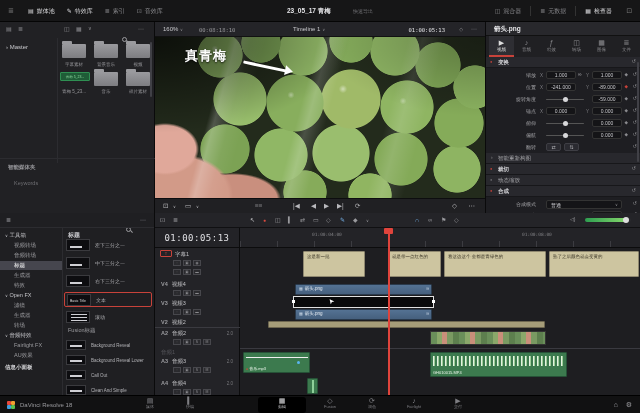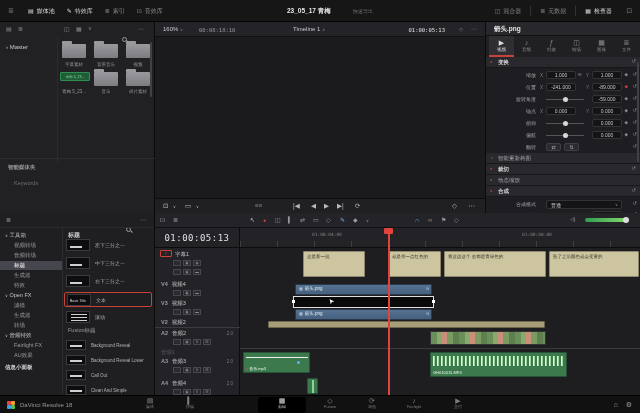--- a/index.html
+++ b/index.html
@@ -312,20 +312,26 @@
 
   <div id="viewer">
     <div id="vhead">
       <span class="abs f6 txt" style="left:8px;top:4px"><span>160%</span> <i class="g g-caret" style="font-size:4px;color:#8a8a8e"></i></span>
       <span class="abs f55 mono mid" style="left:44px;top:5px">00:08:18:10</span>
       <span class="abs f6 txt" style="left:138px;top:4px"><span>Timeline 1</span> <i class="g g-caret" style="font-size:4px;color:#8a8a8e"></i></span>
       <span class="abs f55 mono bright" style="right:40px;top:5px">01:00:05:13</span>
       <span class="abs g g-diam" style="right:22px;top:5px;font-size:5px;color:#8a8a8e"></span>
       <span class="abs g g-dots" style="right:8px;top:4px;font-size:6px;color:#8a8a8e"></span>
     </div>
+    <div id="video">
+      <div id="plastic"></div>
+      <span id="vtext">真青梅</span>
+      <div id="varrow-line"></div>
+      <div id="varrow-head"></div>
+    </div>
     <div id="vtrans">
       <span class="vt g g-sq" style="left:8px"></span>
       <span class="vt g g-caret" style="left:18px;font-size:4px;top:6px"></span>
       <span class="vt g g-rect" style="left:30px"></span>
       <span class="vt g g-caret" style="left:41px;font-size:4px;top:6px"></span>
       <span class="vt g g-jog" style="left:100px;color:#77777b"></span>
       <span class="vt g g-prev" style="left:138px"></span>
       <span class="vt g g-rev" style="left:156px"></span>
       <span class="vt g g-play" style="left:169px"></span>
       <span class="vt g g-next" style="left:182px"></span>

